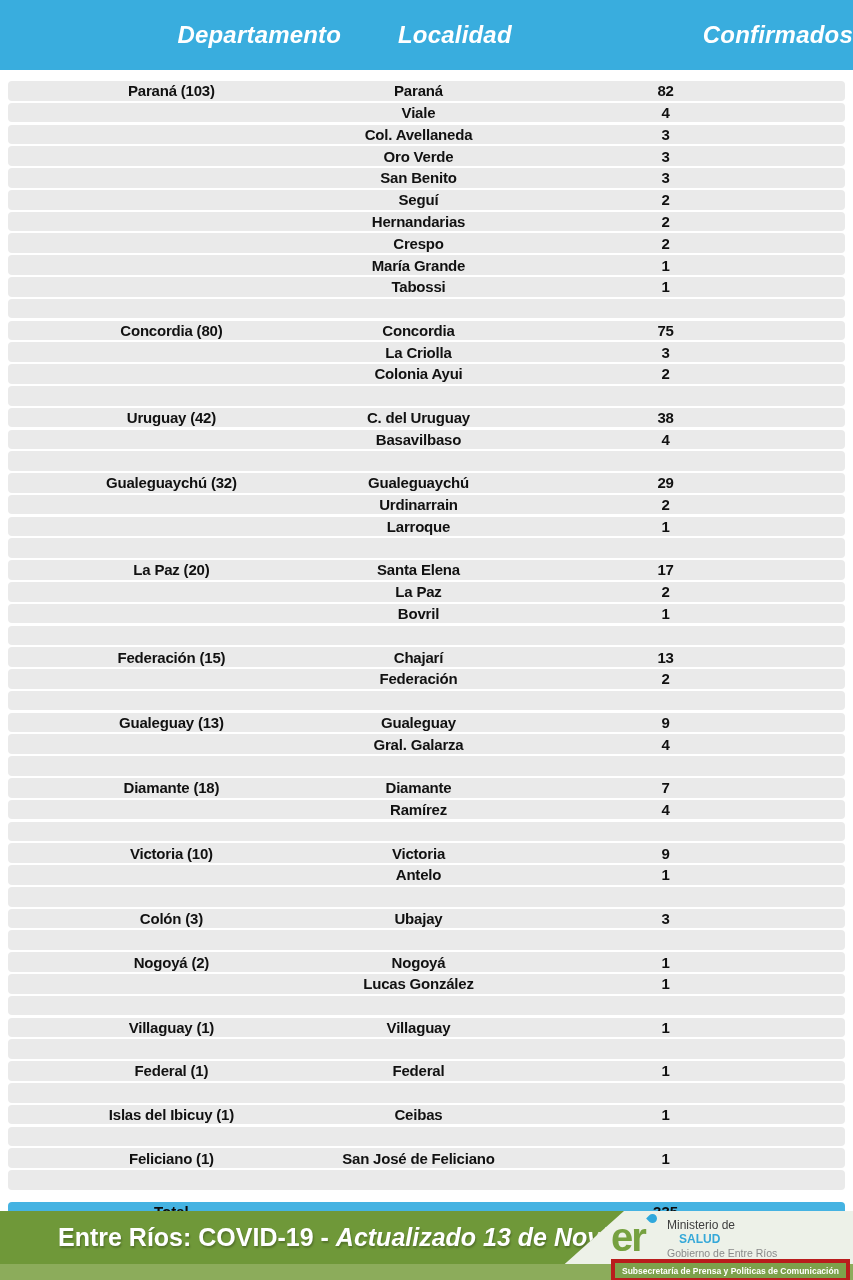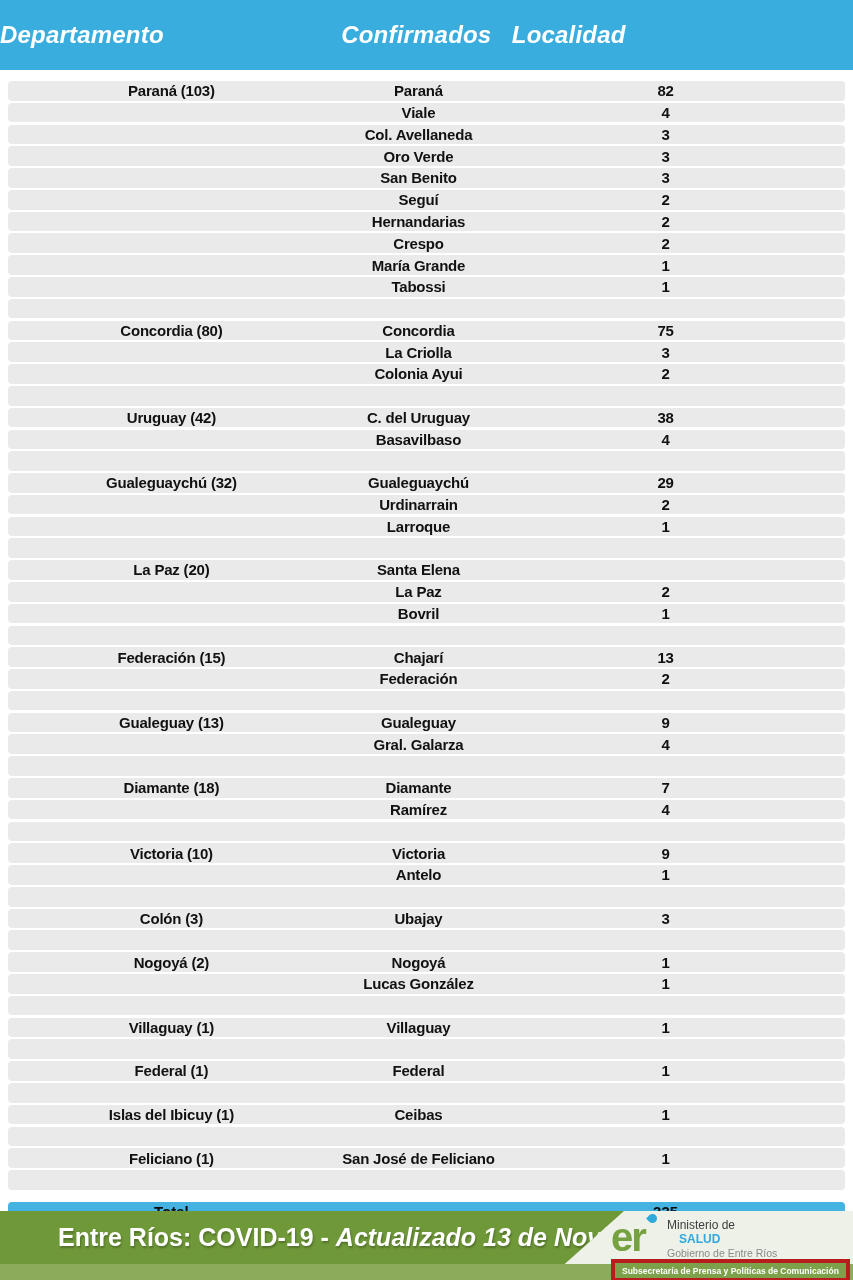--- a/index.html
+++ b/index.html
@@ -6,21 +6,21 @@
   .page{
     position:relative;width:853px;height:1280px;overflow:hidden;
     background:#ffffff;font-family:"Liberation Sans",sans-serif;
   }
   
   .table-header{
     height:70px;background:#39ADDE;
     display:grid;grid-template-columns:40% 20% 40%;align-items:center;
   }
   .table-header .col{
-    text-align:left;color:#ffffff;font-size:24px;font-weight:bold;
+    text-align:right;color:#ffffff;font-size:24px;font-weight:bold;
     font-style:italic;letter-spacing:.2px;
   }
   
   .rows{padding-top:11px;}
   .row{
     height:19.6px;margin:0 8px 2.2px 8px;border-radius:4px;background:#EAEAEA;
     display:grid;grid-template-columns:calc(40% - 8px) 20% calc(40% - 8px);
     align-items:center;
   }
   .row .cell{
@@ -76,22 +76,22 @@
     border:4px solid #b91c1c;
   }
 </style>
 </head>
 <body>
 
 <div class="page">
 
   <div class="table-header">
     <div class="col">Departamento</div>
+    <div class="col">Localidad</div>
     <div class="col">Confirmados</div>
-    <div class="col">Localidad</div>
   </div>
 
   <div class="rows" id="rows">
       <div class="row">
         <div class="cell">Paraná (103)</div>
         <div class="cell">Paraná</div>
         <div class="cell">82</div>
       </div>
       <div class="row">
         <div class="cell"></div>
@@ -194,20 +194,21 @@
         <div class="cell">1</div>
       </div>
       <div class="row">
         <div class="cell"></div>
         <div class="cell"></div>
         <div class="cell"></div>
       </div>
       <div class="row">
         <div class="cell">La Paz (20)</div>
         <div class="cell">Santa Elena</div>
+        <div class="cell">17</div>
       </div>
       <div class="row">
         <div class="cell"></div>
         <div class="cell">La Paz</div>
         <div class="cell">2</div>
       </div>
       <div class="row">
         <div class="cell"></div>
         <div class="cell">Bovril</div>
         <div class="cell">1</div>

